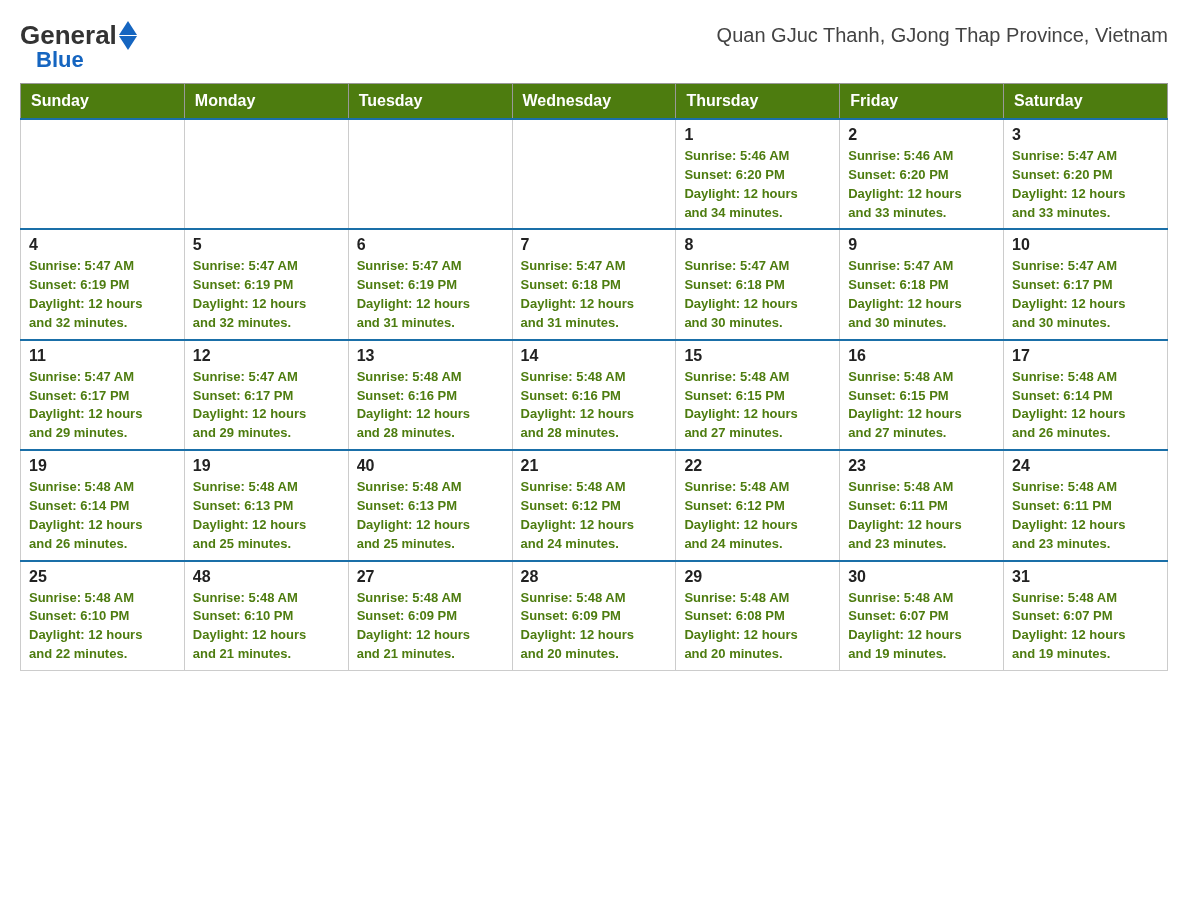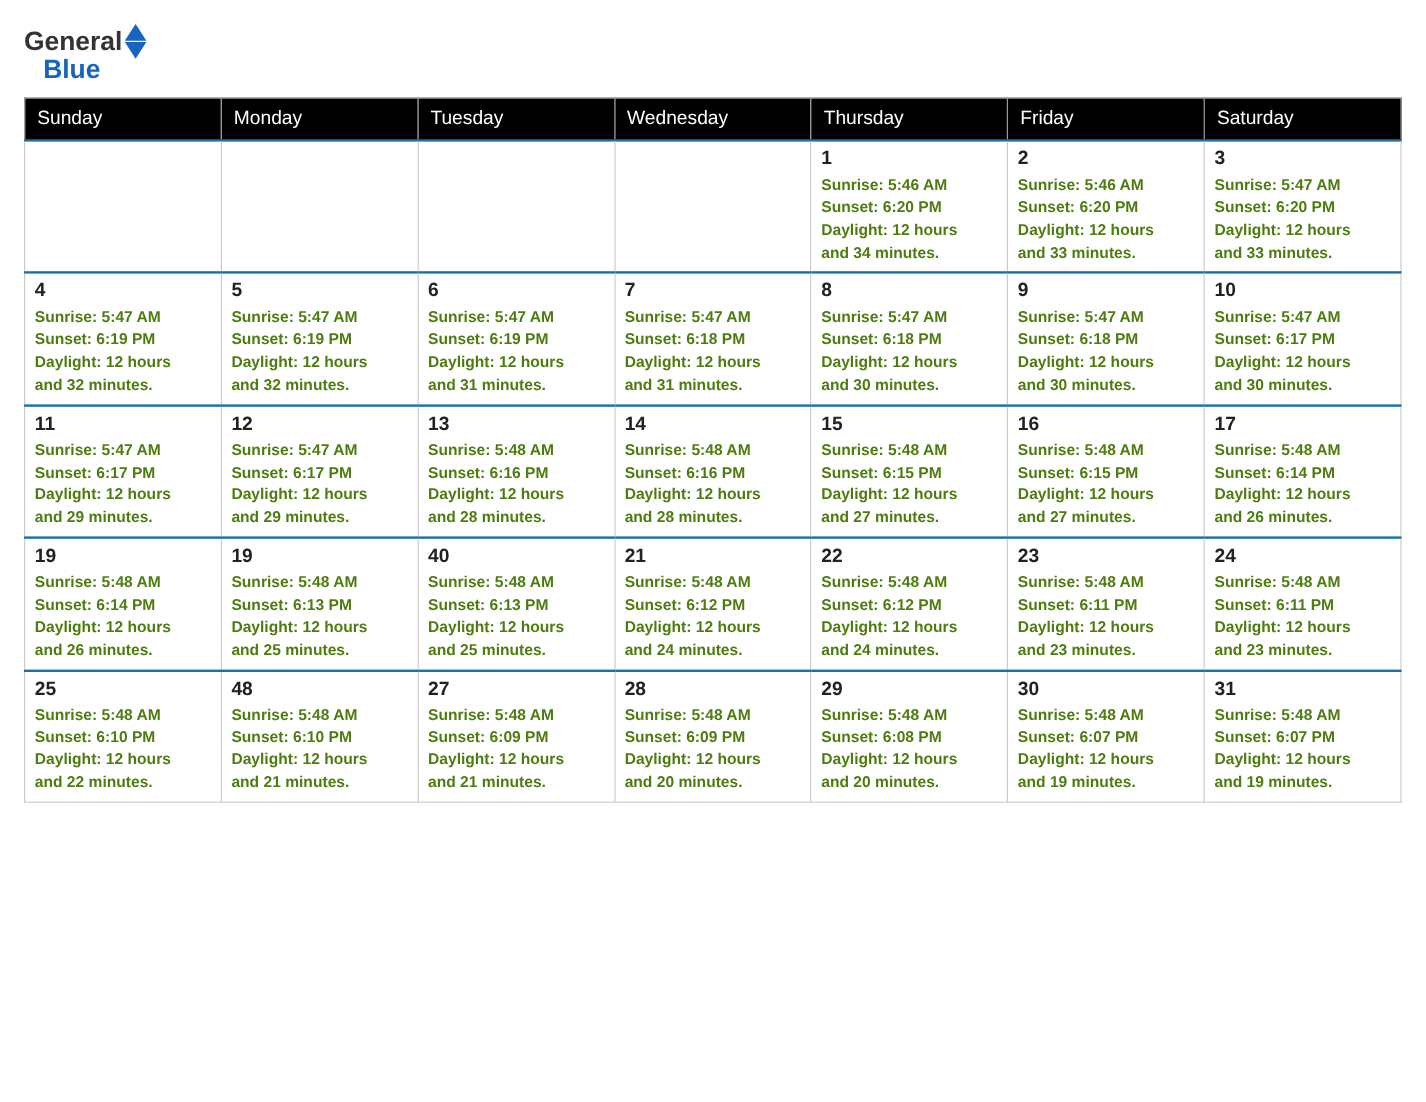--- a/index.html
+++ b/index.html
@@ -15,21 +15,21 @@
       justify-content: space-between;
       align-items: flex-start;
       margin-bottom: 10px;
     }
     .logo {
       display: flex;
       align-items: center;
       gap: 4px;
     }
     .logo-text-general {
-      font-size: 22px;
+      font-size: 26px;
       font-weight: bold;
       color: #333;
     }
     .logo-text-blue {
       font-size: 22px;
       font-weight: bold;
       color: #1565c0;
     }
     .title-area {
       text-align: right;
@@ -44,24 +44,24 @@
       font-size: 20px;
       color: #444;
       margin-top: 4px;
     }
     .calendar-table {
       width: 100%;
       border-collapse: collapse;
       border: 1px solid #999;
     }
     .calendar-table th {
-      background-color: #000000;
+      background-color: #4d7c0f;
       color: #fff;
       font-size: 16px;
-      font-weight: normal;
+      font-weight: bold;
       padding: 8px 10px;
       text-align: left;
       border: 1px solid #999;
     }
     .calendar-table td {
       border: 1px solid #ccc;
       vertical-align: top;
       padding: 6px 8px;
       width: calc(100% / 7);
       min-height: 90px;
@@ -99,20 +99,21 @@
         <span class="logo-text-general">General</span>
         <div style="display:flex;flex-direction:column;align-items:center;margin-left:2px;">
           <div style="width:0;height:0;border-left:9px solid transparent;border-right:9px solid transparent;border-bottom:14px solid #1565c0;margin-bottom:1px;"></div>
           <div style="width:0;height:0;border-left:9px solid transparent;border-right:9px solid transparent;border-top:14px solid #1565c0;"></div>
         </div>
       </div>
       <span class="logo-text-blue" style="margin-top:-4px;margin-left:16px;">Blue</span>
     </div>
   </div>
   <div class="title-area">
+    <div class="location-subtitle">Quan GJuc Thanh, GJong Thap Province, Vietnam</div>
   </div>
 </div>
 
 <table class="calendar-table">
   <thead>
     <tr>
     <th>Sunday</th>
         <th>Monday</th>
         <th>Tuesday</th>
         <th>Wednesday</th>

